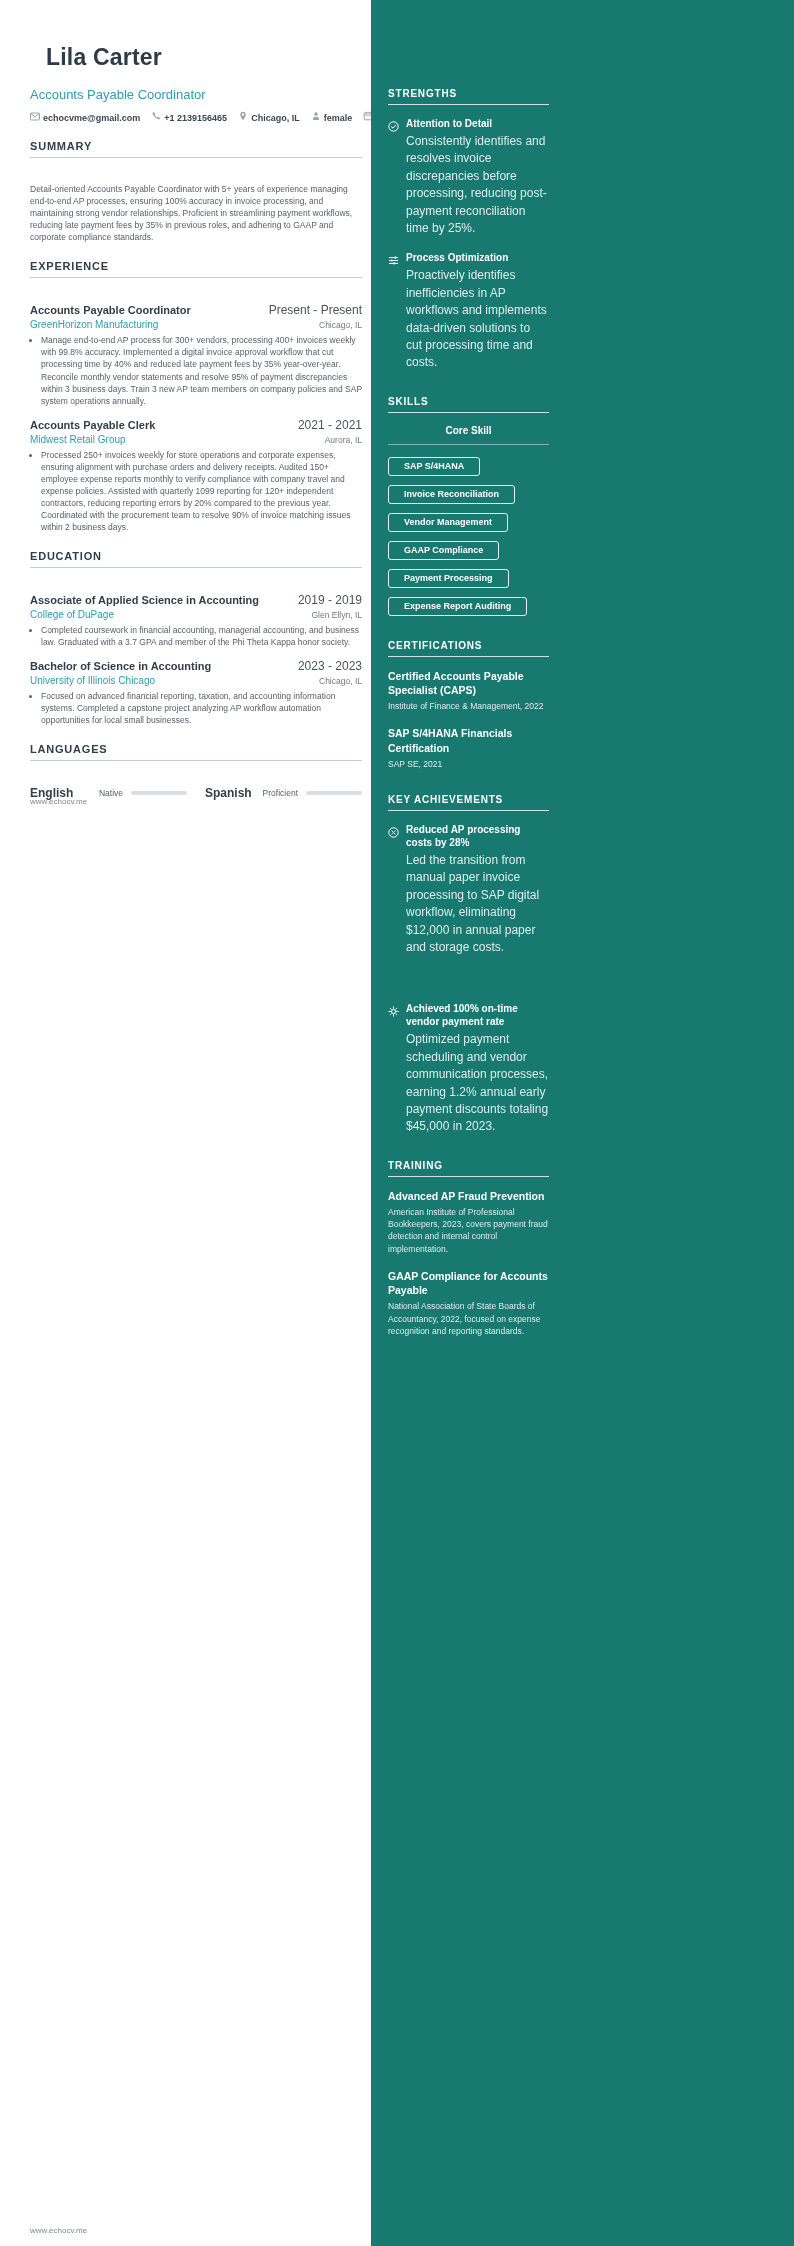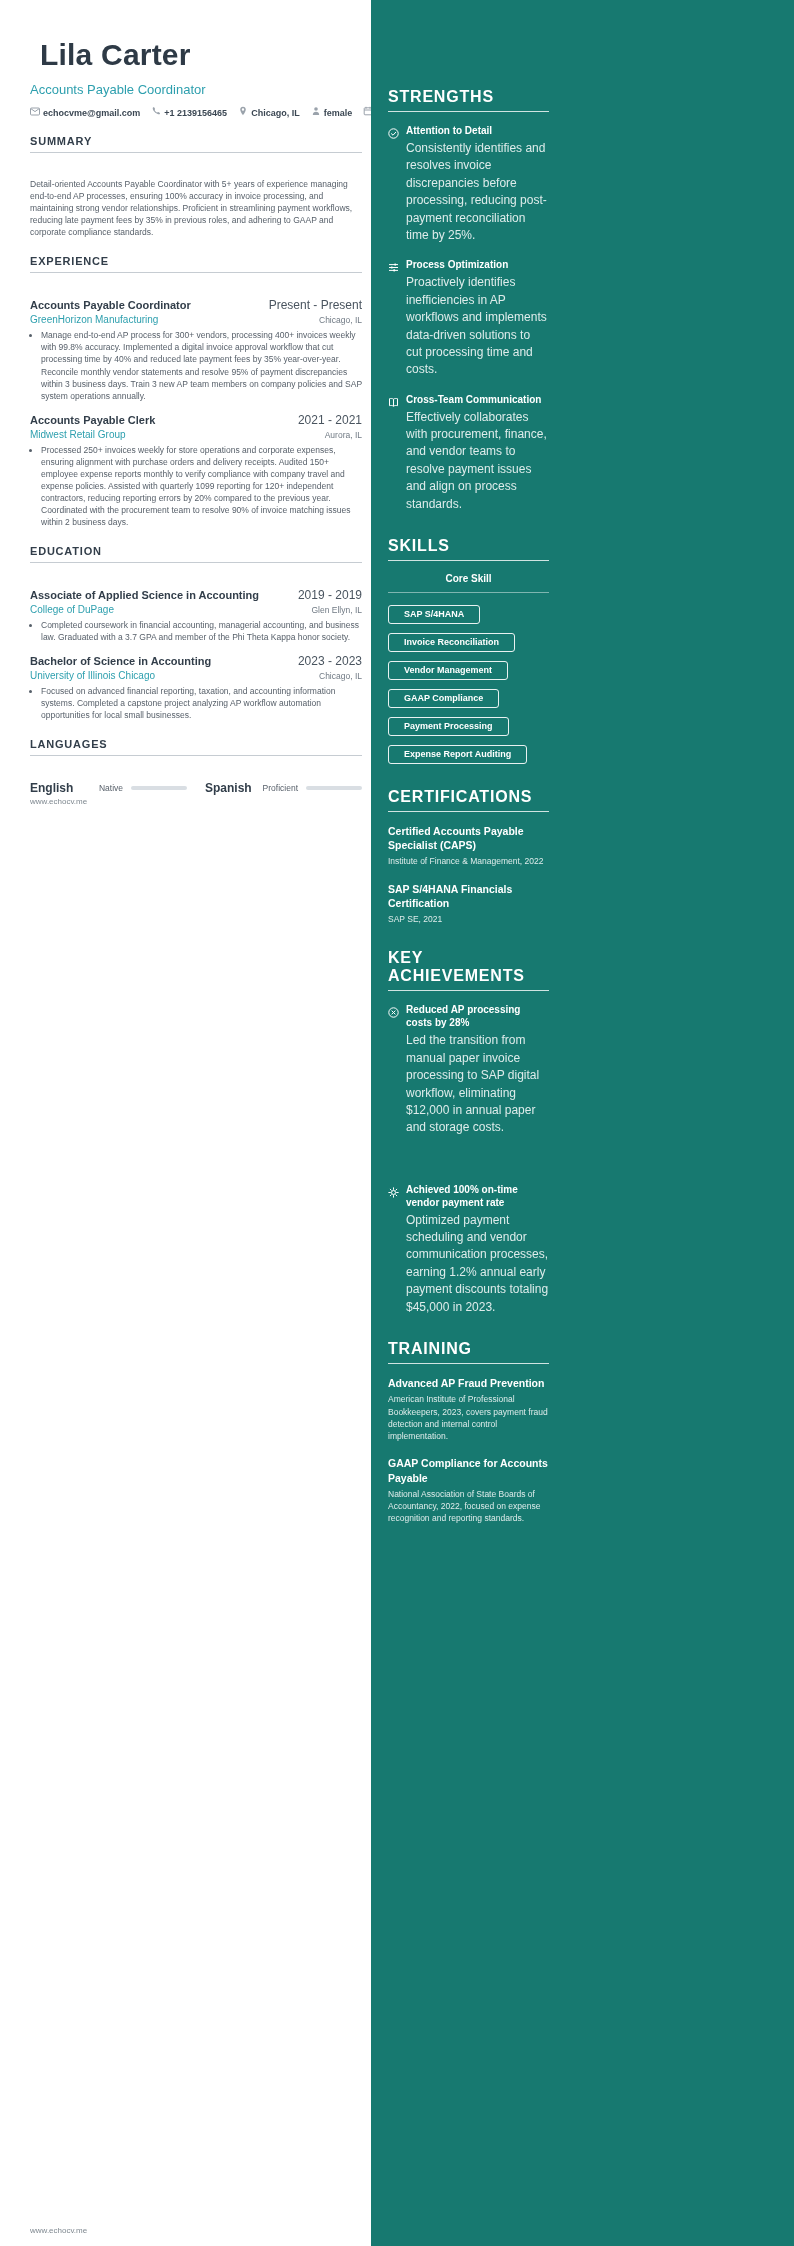--- a/index.html
+++ b/index.html
@@ -7,21 +7,21 @@
   body {
     width: 794px; height: 2246px; position: relative;
     background: #ffffff;
     font-family: "Liberation Sans", sans-serif;
     color: #565f69;
   }
   .page { position: absolute; inset: 0; overflow: hidden; }
 
   
   .main-col { position: absolute; left: 30px; top: 28px; width: 332px; }
-  .candidate-name { margin: 10px; font-size: 30px; font-weight: 700; color: #2e3a46; letter-spacing: 0.2px; }
+  .candidate-name { margin: 16px; font-size: 23px; font-weight: 700; color: #2e3a46; letter-spacing: 0.2px; }
   .candidate-title { margin-top: 3px; font-size: 13px; color: #2d9fae; }
   .contact-row { display: flex; align-items: center; gap: 11px; margin-top: 9px;
     font-size: 9px; font-weight: 700; color: #3b4753; white-space: nowrap; }
   .contact-item { display: inline-flex; align-items: flex-end; gap: 3px; }
   .contact-item svg { flex: 0 0 auto; }
 
   h2.section-heading {
     font-size: 11px; font-weight: 700; letter-spacing: 0.8px; color: #323e4a;
     border-bottom: 1px solid #c6ccd2; padding-bottom: 5px; margin: 17px 0 25px 0;
   }
@@ -49,21 +49,21 @@
   .footer-1 { top: 797px; }
   .footer-2 { top: 2226px; }
 
   
   .sidebar {
     position: absolute; left: 371px; top: 0; width: 423px; height: 2246px;
     background: #177970; padding: 88px 0 0 17px;
   }
   .sb-inner { width: 161px; }
   .sb-heading {
-    color: #ffffff; font-size: 16px; font-weight: 700; letter-spacing: 0.8px;
+    color: #ffffff; font-size: 10px; font-weight: 700; letter-spacing: 0.8px;
     border-bottom: 1px solid rgba(255,255,255,0.8); padding-bottom: 5px; margin: 0 0 12px 0;
   }
   .sb-section { margin-bottom: 24px; }
   .icon-item { position: relative; padding-left: 18px; margin-bottom: 14px; }
   .icon-item .item-icon { position: absolute; left: 0; top: 1px; }
   .item-title { color: #ffffff; font-size: 10px; font-weight: 700; line-height: 1.3; margin-bottom: 3px; }
   .item-text { color: rgba(255,255,255,0.86); font-size: 12px; line-height: 1.45; }
 
   .core-skill-label {
     color: #ffffff; font-size: 10px; font-weight: 700;
@@ -249,30 +249,20 @@
                 <line x1="1" y1="5.5" x2="10" y2="5.5" stroke="#ffffff"></line>
                 <circle cx="3.8" cy="5.5" r="1.1" fill="#ffffff"></circle>
                 <line x1="1" y1="8.4" x2="10" y2="8.4" stroke="#ffffff"></line>
                 <circle cx="6.2" cy="8.4" r="1.1" fill="#ffffff"></circle>
               </svg>
           </span>
           <div class="item-title">Process Optimization</div>
           <div class="item-text">Proactively identifies inefficiencies in AP workflows and implements data-driven solutions to cut processing time and costs.</div>
         </div>
 
-        <div class="icon-item">
-          <span class="item-icon">
-            <svg width="11" height="11" viewBox="0 0 11 11">
-                <path d="M5.5 2.2 C4.5 1.4 2.8 1.3 1.5 1.7 L1.5 8.7 C2.8 8.3 4.5 8.4 5.5 9.2 C6.5 8.4 8.2 8.3 9.5 8.7 L9.5 1.7 C8.2 1.3 6.5 1.4 5.5 2.2 Z" fill="none" stroke="#ffffff" stroke-linejoin="round"></path>
-                <line x1="5.5" y1="2.2" x2="5.5" y2="9.2" stroke="#ffffff"></line>
-              </svg>
-          </span>
-          <div class="item-title">Cross-Team Communication</div>
-          <div class="item-text">Effectively collaborates with procurement, finance, and vendor teams to resolve payment issues and align on process standards.</div>
-        </div>
       </div>
 
       <div class="sb-section">
         <div class="sb-heading">SKILLS</div>
         <div class="core-skill-label">Core Skill</div>
         <div class="chip-row"><span class="chip">SAP S/4HANA</span></div>
         <div class="chip-row"><span class="chip">Invoice Reconciliation</span></div>
         <div class="chip-row"><span class="chip">Vendor Management</span></div>
         <div class="chip-row"><span class="chip">GAAP Compliance</span></div>
         <div class="chip-row"><span class="chip">Payment Processing</span></div>

